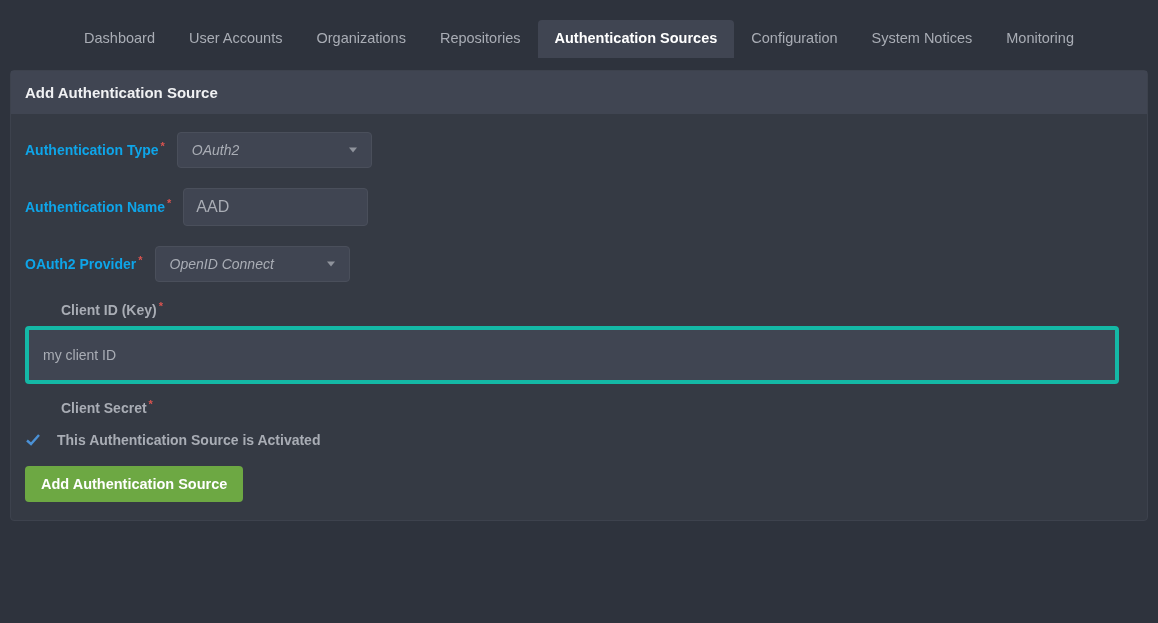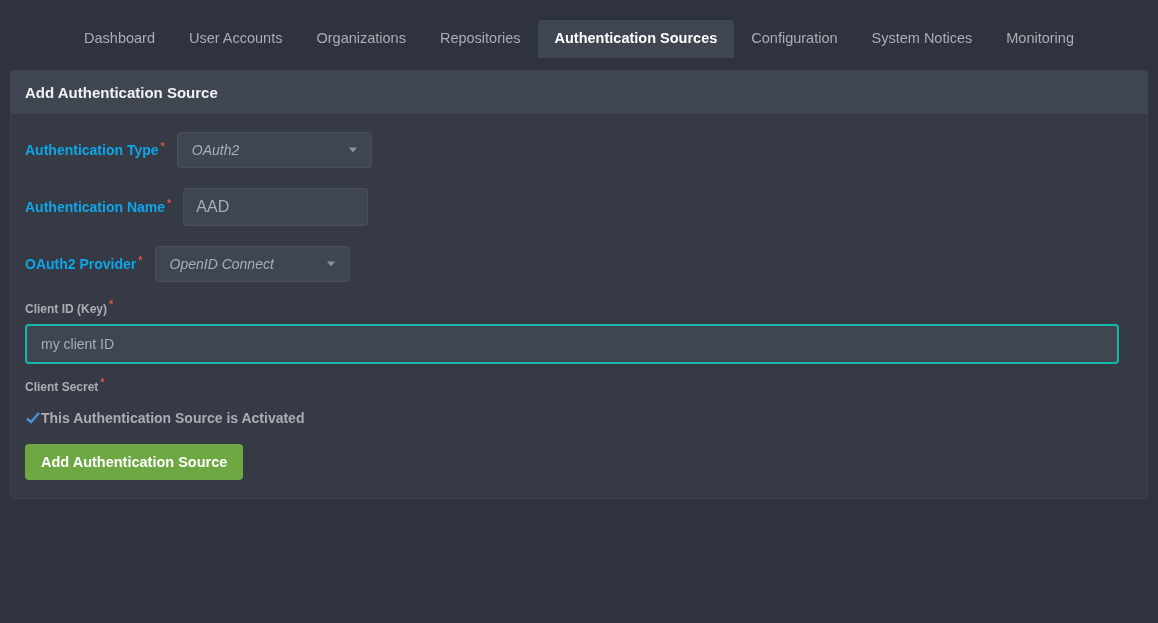--- a/index.html
+++ b/index.html
@@ -101,40 +101,41 @@
     background: #404552;
     border: 1px solid #4a4f5b;
     border-radius: 4px;
     padding: 9px 12px;
     color: #a9adb5;
     width: 185px;
     font-size:16px;
   }
   .label-block {
     color: #a9adb5;
-    font-size: 12px;
+    font-size: 14px;
     font-weight: 600;
     margin-bottom: 8px;
     display:block;
+    margin-left:36px;
   }
   .input-full {
     display:block;
     width: 100%;
     max-width: 1094px;
     background: #404552;
-    border: 2px solid #14b8a6;
-    border-radius: 4px;
-    padding: 10px 14px;
+    border: 4px solid #14b8a6;
+    border-radius: 4px;
+    padding: 17px 14px;
     color: #a9adb5;
     font-size:14px;
   }
   .check-row {
     display:flex;
     align-items:center;
-    gap: 0;
+    gap: 16px;
     margin-top: 14px;
     margin-bottom: 18px;
   }
   .checkbox {
     width: 16px;
     height: 16px;
     display:flex;
     align-items:center;
     justify-content:center;
     color:#4b91d6;

